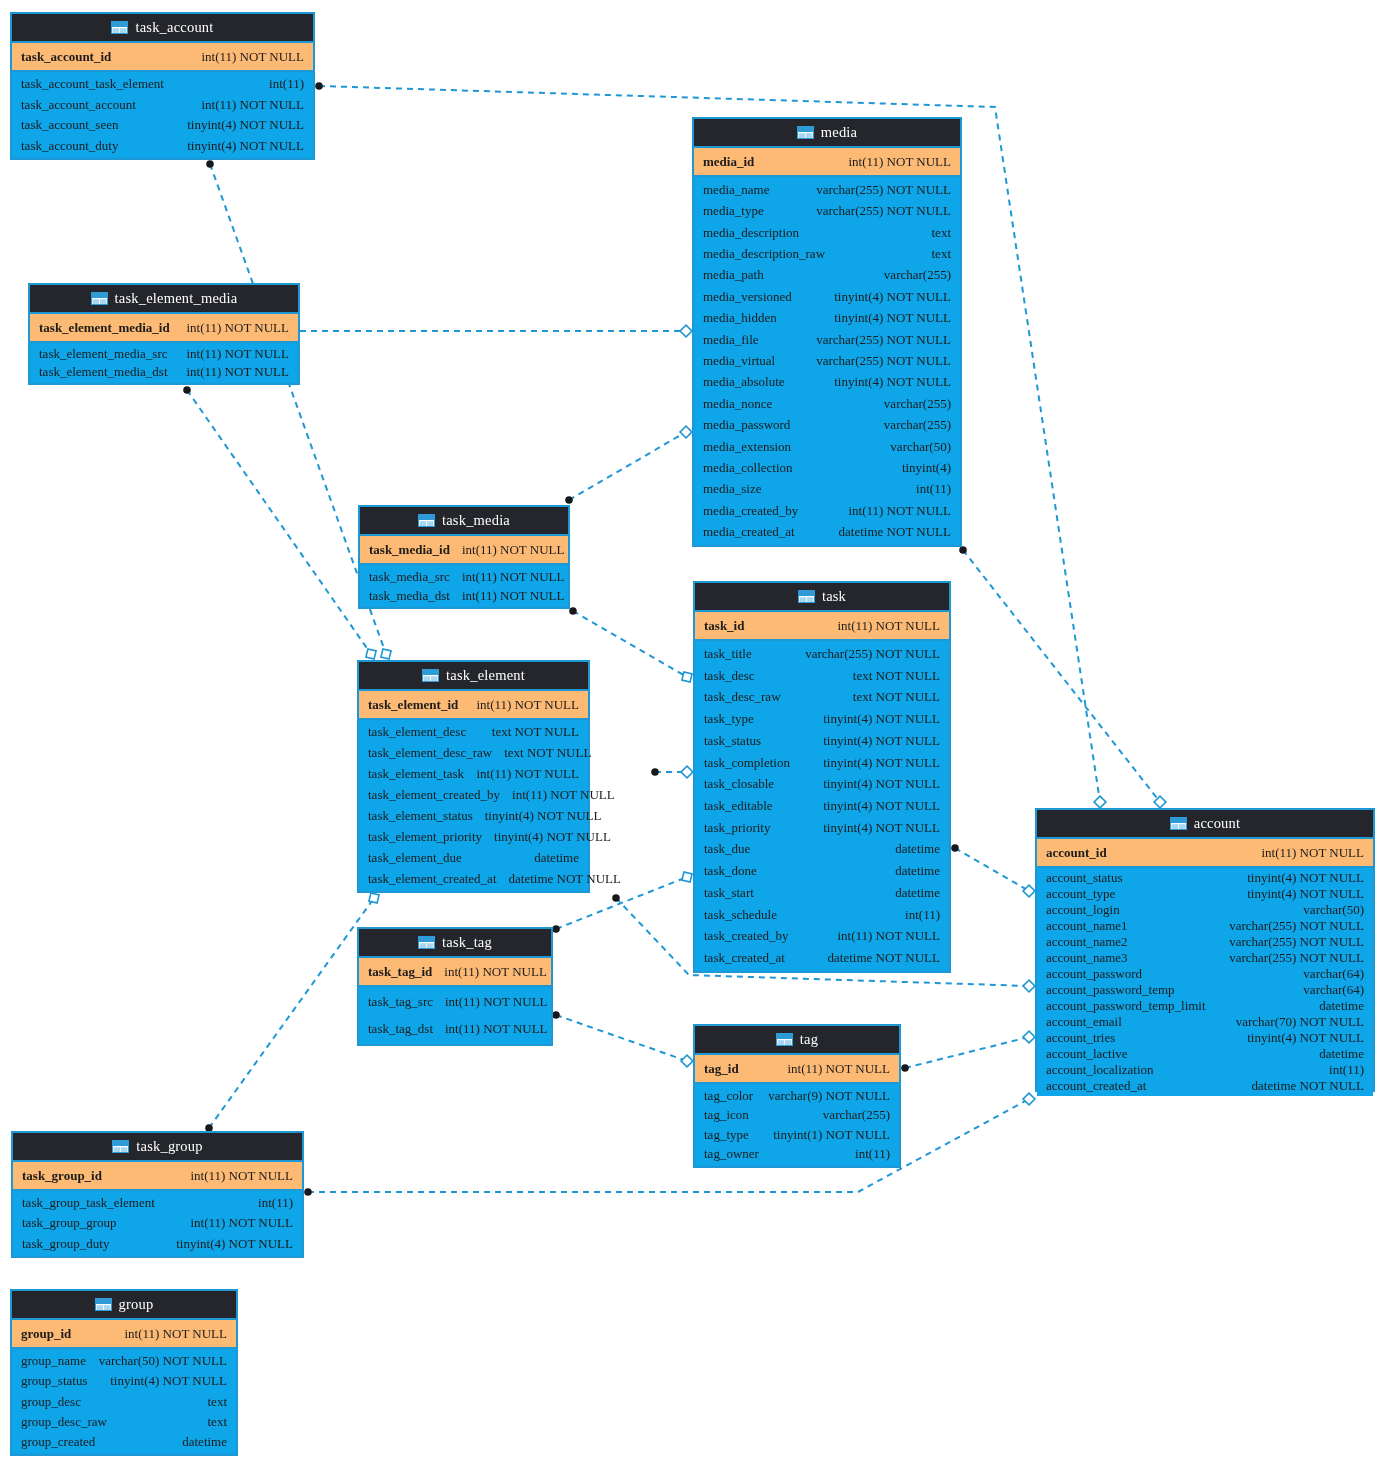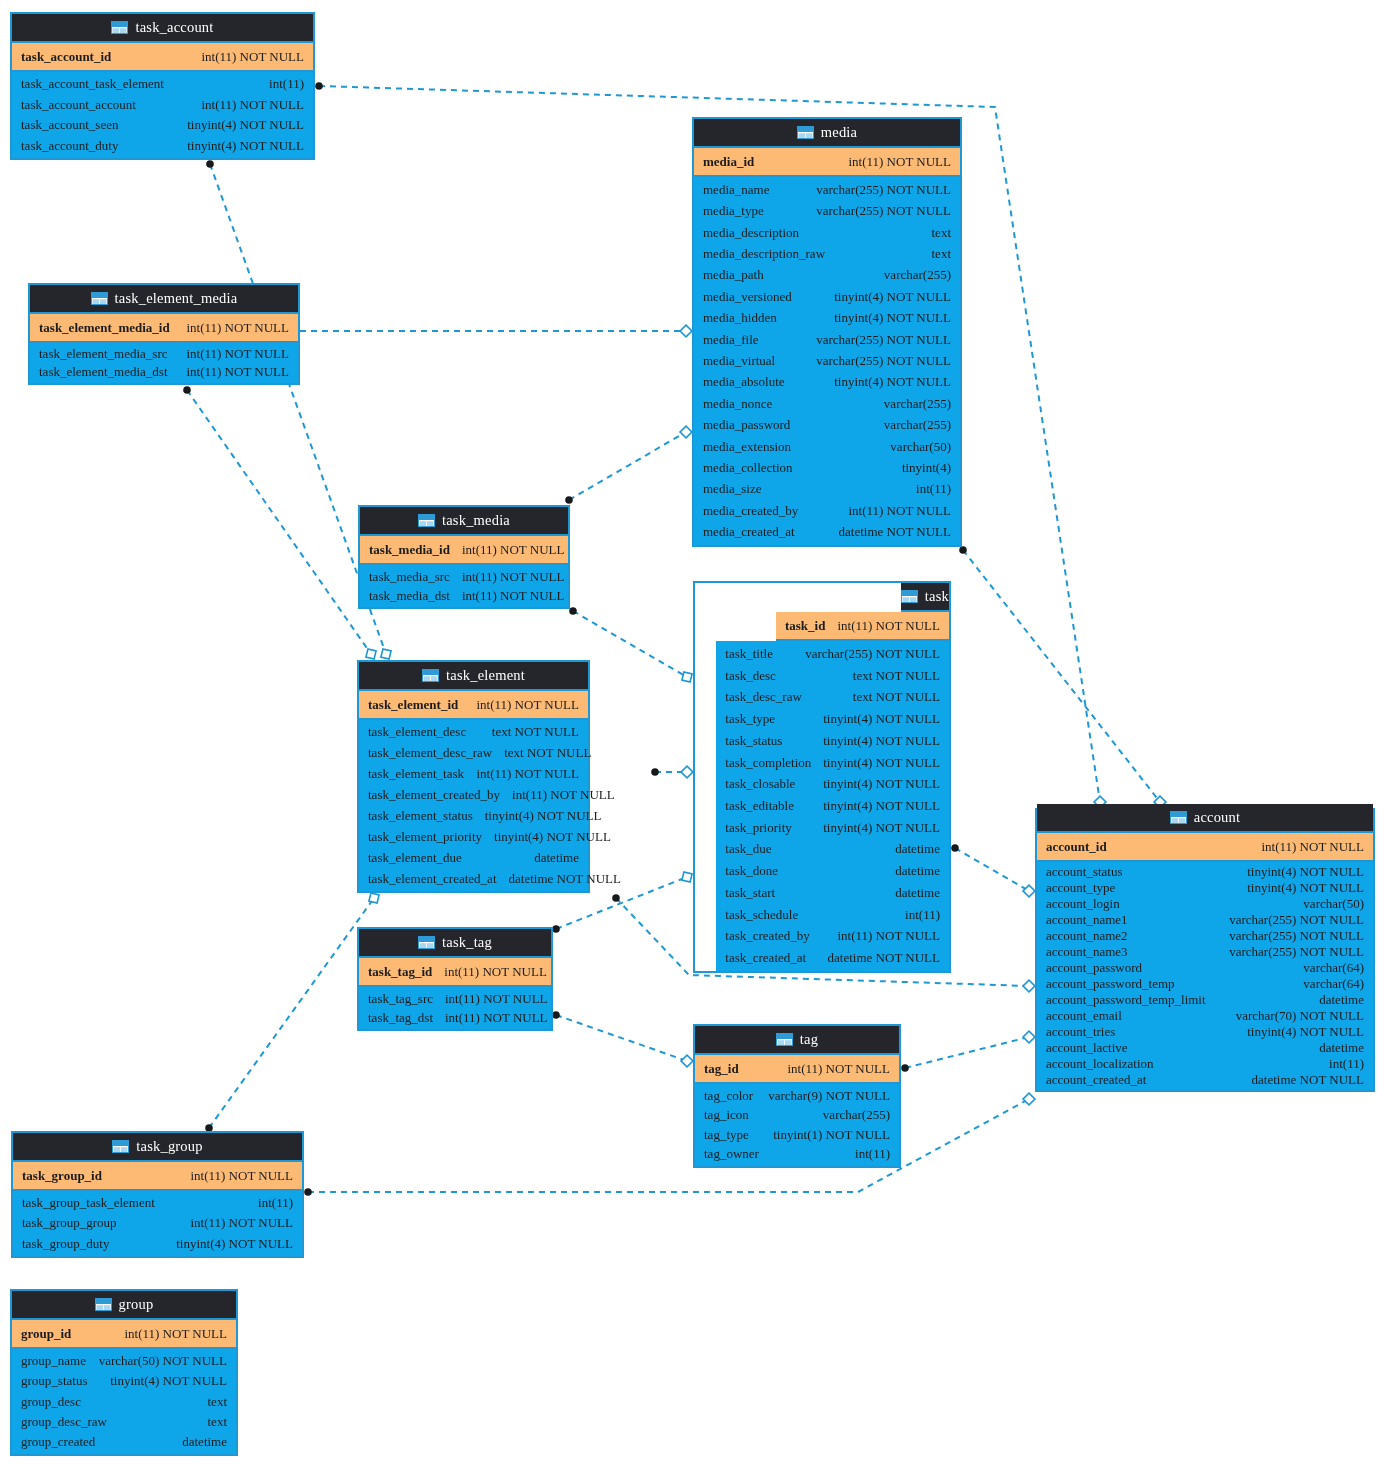--- a/index.html
+++ b/index.html
@@ -310,21 +310,21 @@
           <div class="frow">
             <span class="fname">task_element_due</span>
             <span class="ftype">datetime</span>
           </div>
           <div class="frow">
             <span class="fname">task_element_created_at</span>
             <span class="ftype">datetime NOT NULL</span>
           </div>
         </div>
       </div>
-      <div class="table" style="left: 693px; top: 581px; width: 258px; height: 392px; align-items: flex-end;">
+      <div class="table" style="left: 693px; top: 581px; width: 258px; height: 392px;">
         <div class="thead">
           <svg width="17" height="13" viewBox="0 0 17 13">
             <rect x="0.5" y="0.5" width="16" height="12" fill="#ffffff" stroke="#2e9bd6"></rect>
             <rect x="1" y="1" width="15" height="5" fill="#2e9bd6"></rect>
             <rect x="1.5" y="7.2" width="6.6" height="4.8" fill="#a9d7f2"></rect>
             <rect x="8.9" y="7.2" width="6.6" height="4.8" fill="#a9d7f2"></rect>
           </svg>
           <span>task</span>
         </div>
         <div class="pkrow">
@@ -387,21 +387,21 @@
           <div class="frow">
             <span class="fname">task_created_by</span>
             <span class="ftype">int(11) NOT NULL</span>
           </div>
           <div class="frow">
             <span class="fname">task_created_at</span>
             <span class="ftype">datetime NOT NULL</span>
           </div>
         </div>
       </div>
-      <div class="table" style="left: 357px; top: 927px; width: 196px; height: 104px;">
+      <div class="table" style="left: 357px; top: 927px; width: 196px; height: 119px;">
         <div class="thead">
           <svg width="17" height="13" viewBox="0 0 17 13">
             <rect x="0.5" y="0.5" width="16" height="12" fill="#ffffff" stroke="#2e9bd6"></rect>
             <rect x="1" y="1" width="15" height="5" fill="#2e9bd6"></rect>
             <rect x="1.5" y="7.2" width="6.6" height="4.8" fill="#a9d7f2"></rect>
             <rect x="8.9" y="7.2" width="6.6" height="4.8" fill="#a9d7f2"></rect>
           </svg>
           <span>task_tag</span>
         </div>
         <div class="pkrow">
@@ -511,21 +511,21 @@
           <div class="frow">
             <span class="fname">group_desc_raw</span>
             <span class="ftype">text</span>
           </div>
           <div class="frow">
             <span class="fname">group_created</span>
             <span class="ftype">datetime</span>
           </div>
         </div>
       </div>
-      <div class="table" style="left: 1035px; top: 808px; width: 340px; height: 284px; justify-content: flex-end;">
+      <div class="table" style="left: 1035px; top: 808px; width: 340px; height: 284px;">
         <div class="thead">
           <svg width="17" height="13" viewBox="0 0 17 13">
             <rect x="0.5" y="0.5" width="16" height="12" fill="#ffffff" stroke="#2e9bd6"></rect>
             <rect x="1" y="1" width="15" height="5" fill="#2e9bd6"></rect>
             <rect x="1.5" y="7.2" width="6.6" height="4.8" fill="#a9d7f2"></rect>
             <rect x="8.9" y="7.2" width="6.6" height="4.8" fill="#a9d7f2"></rect>
           </svg>
           <span>account</span>
         </div>
         <div class="pkrow">

